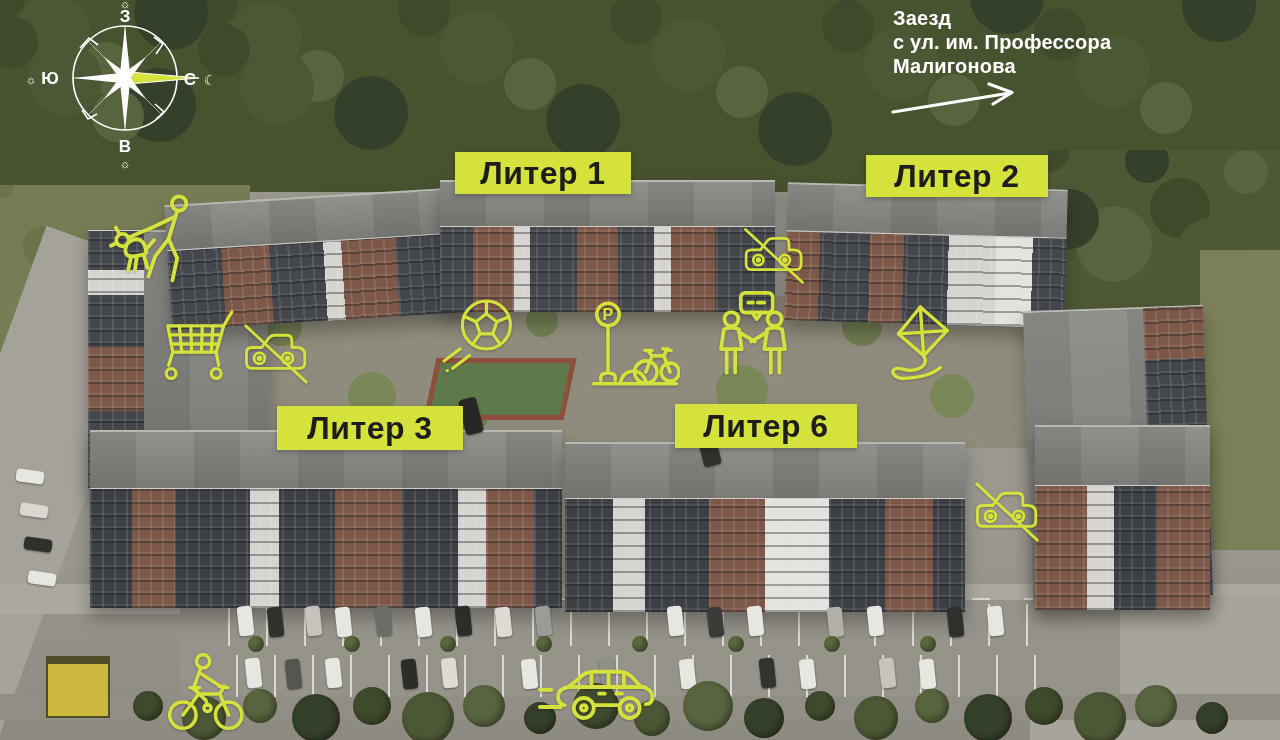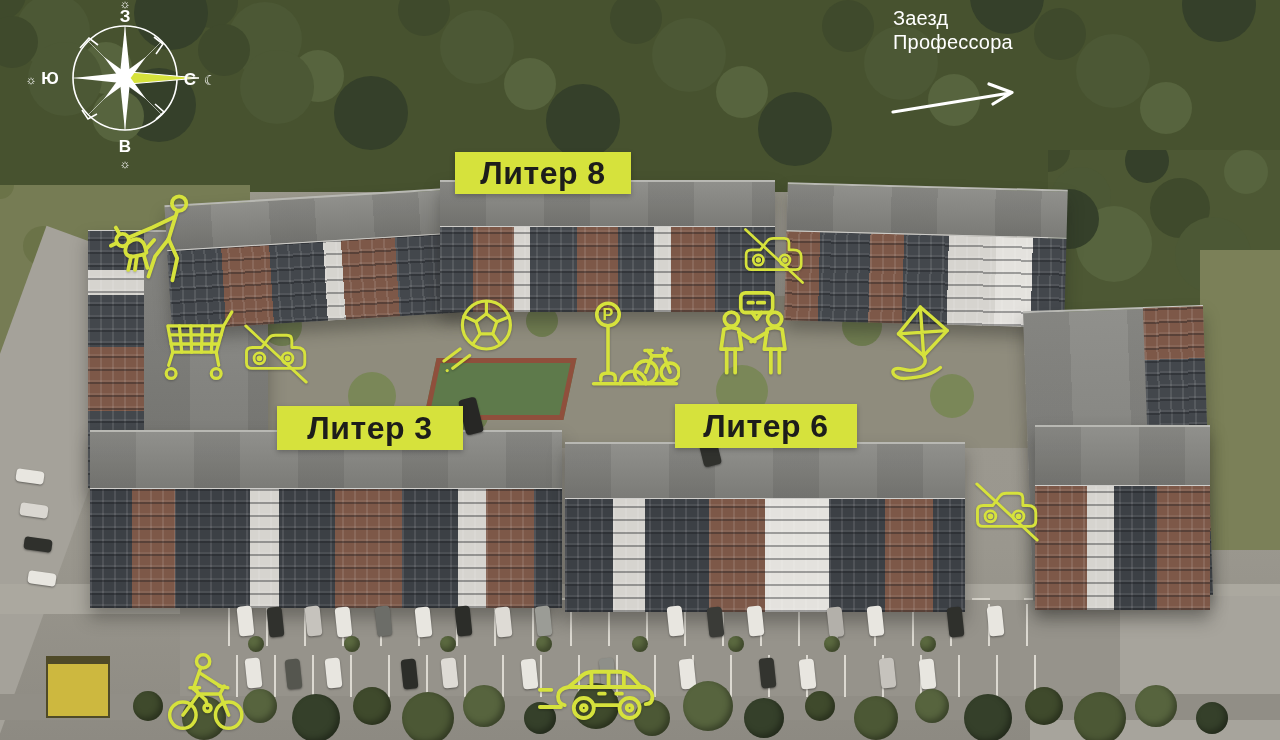--- a/index.html
+++ b/index.html
@@ -44,21 +44,21 @@
   #kiosk{position:absolute;left:46px;top:656px;width:64px;height:62px;background:#cdb83f;border:2px solid #4f4a28;border-top-width:8px;z-index:6;}
 
   .parked-car{position:absolute;border-radius:4px;z-index:7;box-shadow:0 1px 2px rgba(0,0,0,.4);}
   .tree{position:absolute;border-radius:50%;z-index:8;box-shadow:inset -3px -3px 6px rgba(0,0,0,.35);}
 
   
   .badge{position:absolute;z-index:20;display:flex;align-items:center;justify-content:center;
          background:var(--accent,#d6e23c);color:var(--label-text,#1d1d1b);
          font-size:32px;font-weight:600;letter-spacing:.5px;box-shadow:0 2px 5px rgba(0,0,0,.25);}
   #entrance-note{position:absolute;left:893px;top:6px;z-index:20;color:var(--note-text,#fff);
-                 font-size:20px;line-height:24px;font-weight:400;letter-spacing:.2px;}
+                 font-size:20px;line-height:24px;font-weight:700;letter-spacing:.2px;}
   #entrance-arrow{position:absolute;left:890px;top:82px;z-index:20;}
   #compass{position:absolute;left:18px;top:0;z-index:20;}
   #compass .cline{stroke:#fff;fill:none;stroke-width:1.6;}
   #compass .thin{stroke:#fff;opacity:.55;stroke-width:1;}
   #compass text{font-family:"Liberation Sans","DejaVu Sans",sans-serif;font-weight:bold;fill:#fff;}
   #icon-layer{position:absolute;inset:0;z-index:21;pointer-events:none;}
   .map-icon{position:absolute;color:var(--accent,#d6e23c);filter:drop-shadow(0 1px 1px rgba(0,0,0,.25));}
   .icsym path,.icsym circle,.icsym rect{stroke:currentColor;fill:none;stroke-width:4;stroke-linecap:round;stroke-linejoin:round;}
   .icsym text{fill:currentColor;stroke:none;font-family:"Liberation Sans","DejaVu Sans",sans-serif;}
   .icsym .fil{fill:currentColor;stroke:none;}
@@ -359,27 +359,29 @@
     <text x="172" y="85" font-size="17" text-anchor="middle" fill="#d6e23c">С</text>
     <text x="107" y="152" font-size="17" text-anchor="middle">В</text>
     <text x="107" y="8" font-size="12" text-anchor="middle">☼</text>
     <text x="13" y="84" font-size="12" text-anchor="middle">☼</text>
     <text x="192" y="85" font-size="14" text-anchor="middle">☾</text>
     <text x="107" y="168" font-size="12" text-anchor="middle">☼</text>
   </svg>
 
   <div id="entrance-note">
     <div>Заезд</div>
-    <div>Профессора</div>
+    <div>с ул. им. Профессора</div>
+    <div>Малигонова</div>
   </div>
   <svg id="entrance-arrow" width="128" height="36" viewBox="0 0 128 36">
     <path d="M3 30 L120 11 M99 2 L122 10.5 L103 22" stroke="#fff" stroke-width="3.2" fill="none" stroke-linecap="round" stroke-linejoin="round"></path>
   </svg>
 
-  <div class="badge" style="left:455px;top:152px;width:176px;height:42px">Литер 8</div>
+  <div class="badge" style="left:455px;top:152px;width:176px;height:42px">Литер 1</div>
+  <div class="badge" style="left:866px;top:155px;width:182px;height:42px">Литер 2</div>
   <div class="badge" style="left:675px;top:404px;width:182px;height:44px">Литер 6</div>
   <div class="badge" style="left:277px;top:406px;width:186px;height:44px">Литер 3</div>
 
   <div id="icon-layer">
       <div class="map-icon" style="left: 108px; top: 193px; width: 100px; height: 96px;"><svg width="100%" height="100%">
           <use href="#sym-dog-walker" width="100%" height="100%"></use>
         </svg></div>
       <div class="map-icon" style="left: 158px; top: 298px; width: 82px; height: 92px;"><svg width="100%" height="100%">
           <use href="#sym-shopping-cart" width="100%" height="100%"></use>
         </svg></div>

